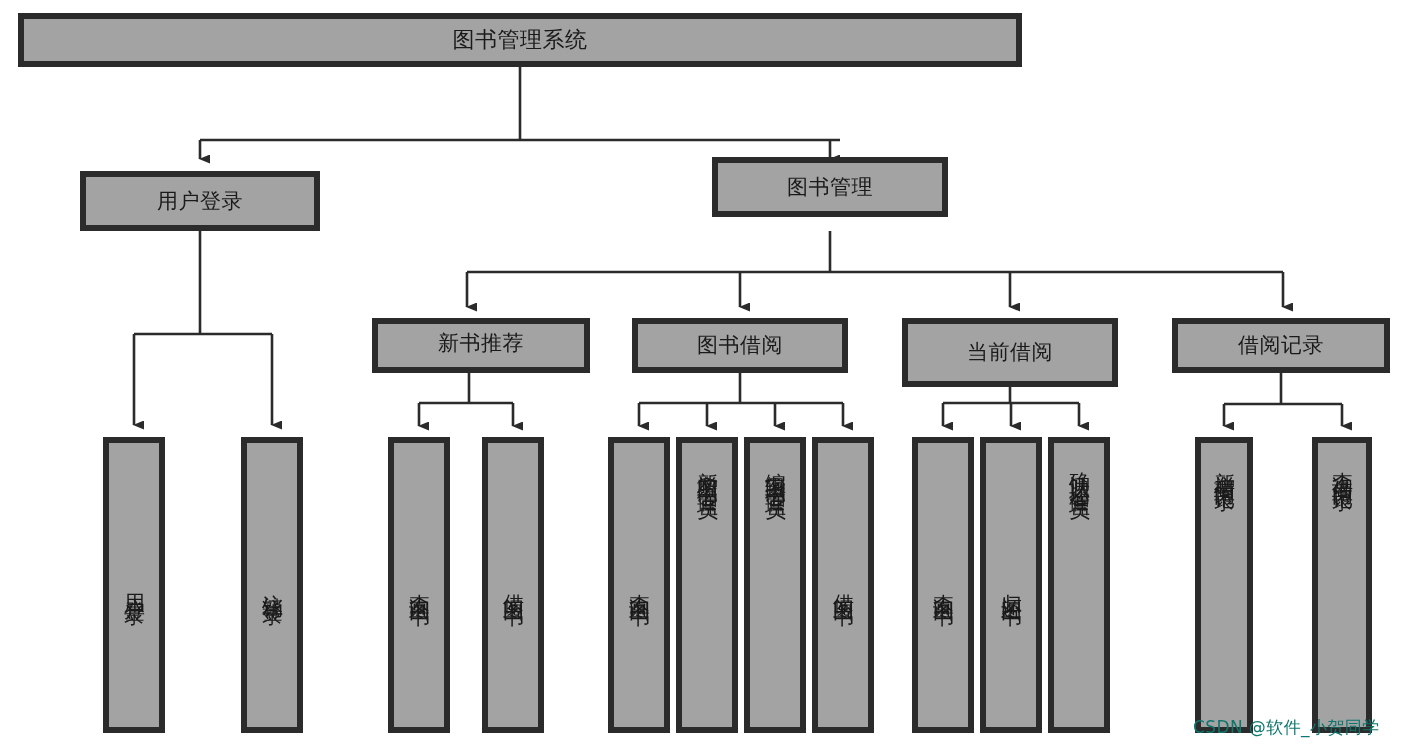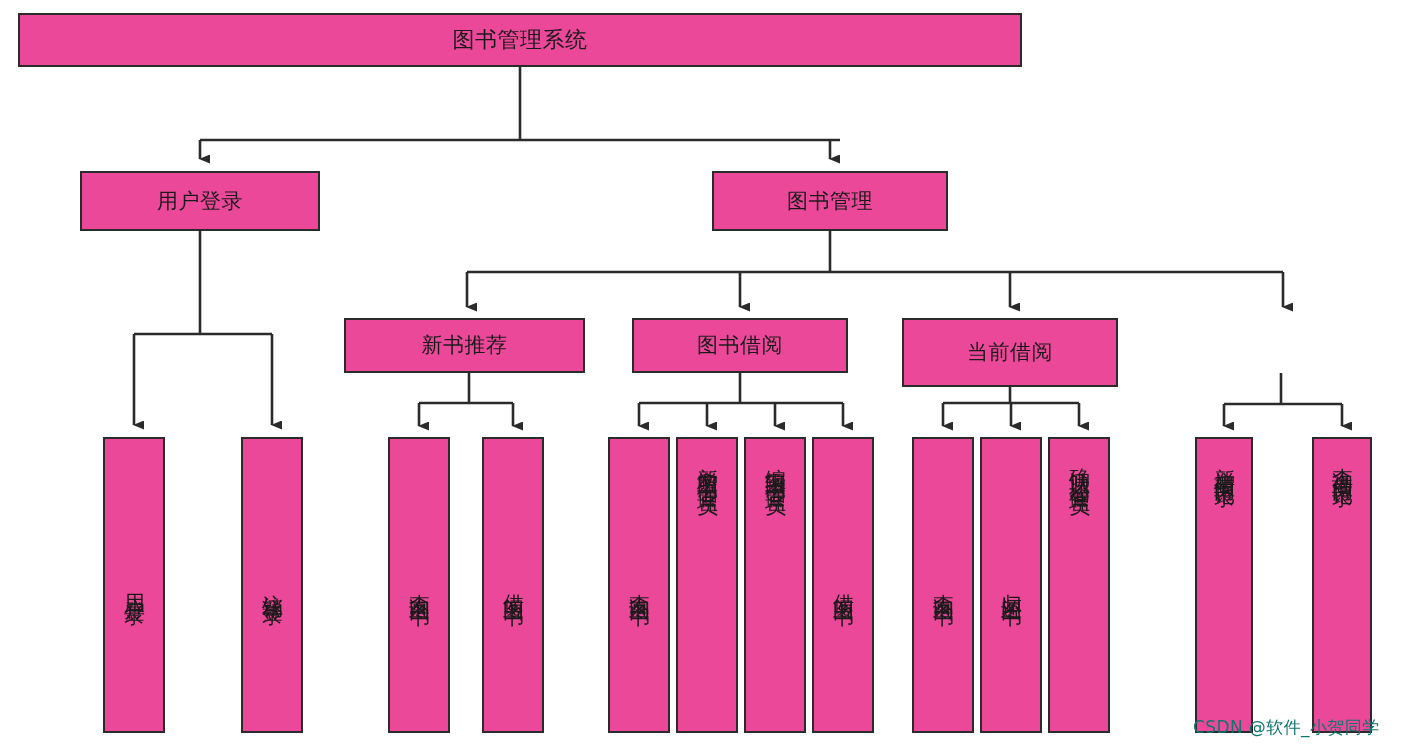--- a/index.html
+++ b/index.html
@@ -22,22 +22,22 @@
     position: absolute;
     left: 0;
     top: 0;
     width: 1405px;
     height: 747px;
     pointer-events: none;
   }
   .node {
     position: absolute;
     box-sizing: border-box;
-    border: 2px solid #22c55e;
-    background: #ec4899;
+    border: 6px solid #22c55e;
+    background: #a3a3a3;
     display: flex;
     align-items: center;
     justify-content: center;
     color: #1a1a1a;
   }
   .node-label {
     display: block;
     text-align: center;
     letter-spacing: 0.5px;
     line-height: 1.18;
@@ -134,33 +134,36 @@
     </g>
   </svg>
 
   <div class="node horiz root" style="left: 18px; top: 13px; width: 1004px; height: 54px; border-color: rgb(43, 43, 43);">
     <span class="node-label">图书管理系统</span>
   </div>
 
   <div class="node horiz" style="left: 80px; top: 171px; width: 240px; height: 60px; border-color: rgb(43, 43, 43);">
     <span class="node-label">用户登录</span>
   </div>
-  <div class="node horiz" style="left: 712px; top: 171px; width: 236px; height: 60px; border-color: rgb(43, 43, 43);">
+  <div class="node horiz" style="left: 712px; top: 157px; width: 236px; height: 60px; border-color: rgb(43, 43, 43);">
     <span class="node-label">图书管理</span>
   </div>
 
-  <div class="node horiz" style="left: 344px; top: 318px; width: 241px; height: 55px; border-color: rgb(43, 43, 43);">
+  <div class="node horiz" style="left: 372px; top: 318px; width: 218px; height: 55px; border-color: rgb(43, 43, 43); font-family: Liberation Mono, monospace;">
     <span class="node-label">新书推荐</span>
   </div>
   <div class="node horiz" style="left: 632px; top: 318px; width: 216px; height: 55px; border-color: rgb(43, 43, 43);">
     <span class="node-label">图书借阅</span>
   </div>
   <div class="node horiz" style="left: 902px; top: 318px; width: 216px; height: 69px; border-color: rgb(43, 43, 43);">
     <span class="node-label">当前借阅</span>
   </div>
+  <div class="node horiz" style="left: 1172px; top: 318px; width: 218px; height: 55px; border-color: rgb(43, 43, 43);">
+    <span class="node-label">借阅记录</span>
+  </div>
 
   <div class="node vert short" style="left: 103px; top: 437px; width: 62px; height: 296px; border-color: rgb(43, 43, 43);">
     <span class="node-label">用户登录</span>
   </div>
   <div class="node vert short" style="left: 241px; top: 437px; width: 62px; height: 296px; border-color: rgb(43, 43, 43);">
     <span class="node-label">注销登录</span>
   </div>
   <div class="node vert short" style="left: 388px; top: 437px; width: 62px; height: 296px; border-color: rgb(43, 43, 43);">
     <span class="node-label">查询图书</span>
   </div>

